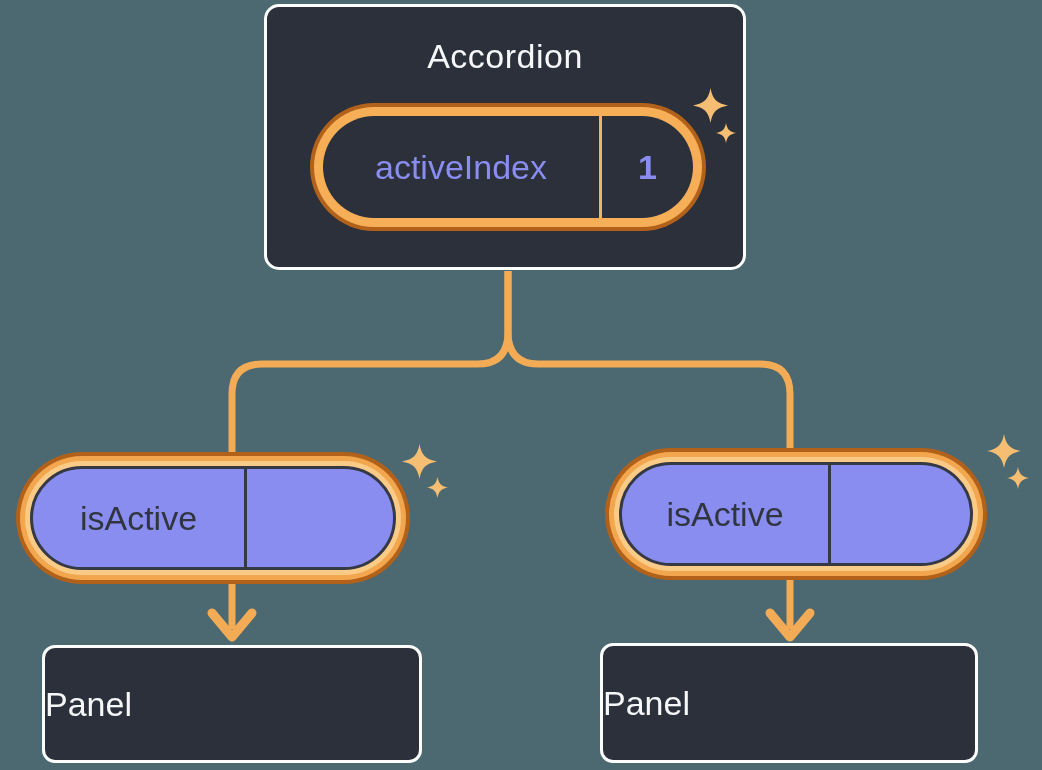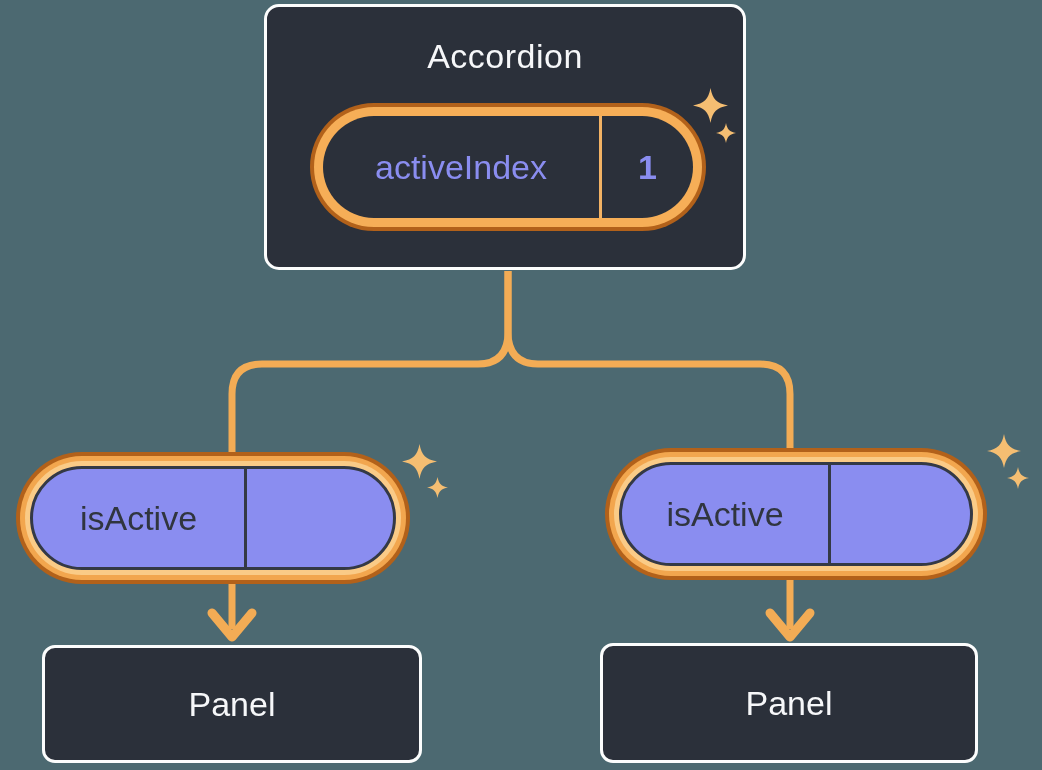--- a/index.html
+++ b/index.html
@@ -10,21 +10,21 @@
     --sparkle:#F5BE72; --divider_orange:#F3B264;
   }
   *{margin:0;padding:0;box-sizing:border-box;}
   html,body{width:1042px;height:770px;overflow:hidden;}
   body{font-family:"Liberation Sans", sans-serif;background:var(--background);}
   .stage{position:relative;width:1042px;height:770px;background:var(--background);padding-left:24px;}
 
   .connectors{position:absolute;left:0;top:0;z-index:1;}
 
   .box{position:absolute;background:var(--node_fill);border:3px solid var(--node_border);
-       border-radius:15px;z-index:2;display:flex;align-items:center;justify-content:center;}
+       border-radius:15px;z-index:2;display:flex;align-items:center;}
   .accordion-box{left:264px;top:4px;width:482px;height:266px;flex-direction:column;
        justify-content:flex-start;}
   .box-title{margin-top:30px;font-size:34px;font-weight:500;color:var(--text_light);
        letter-spacing:0.5px;}
 
   .pill{position:absolute;z-index:3;display:flex;align-items:stretch;overflow:hidden;}
   .pill-dark{left:323px;top:116px;width:370px;height:102px;border-radius:51px;
        background:var(--node_fill);
        box-shadow:0 0 0 9px var(--ring_light),0 0 0 13px var(--ring_dark);}
   .pill-dark .cell{color:var(--purple);}

